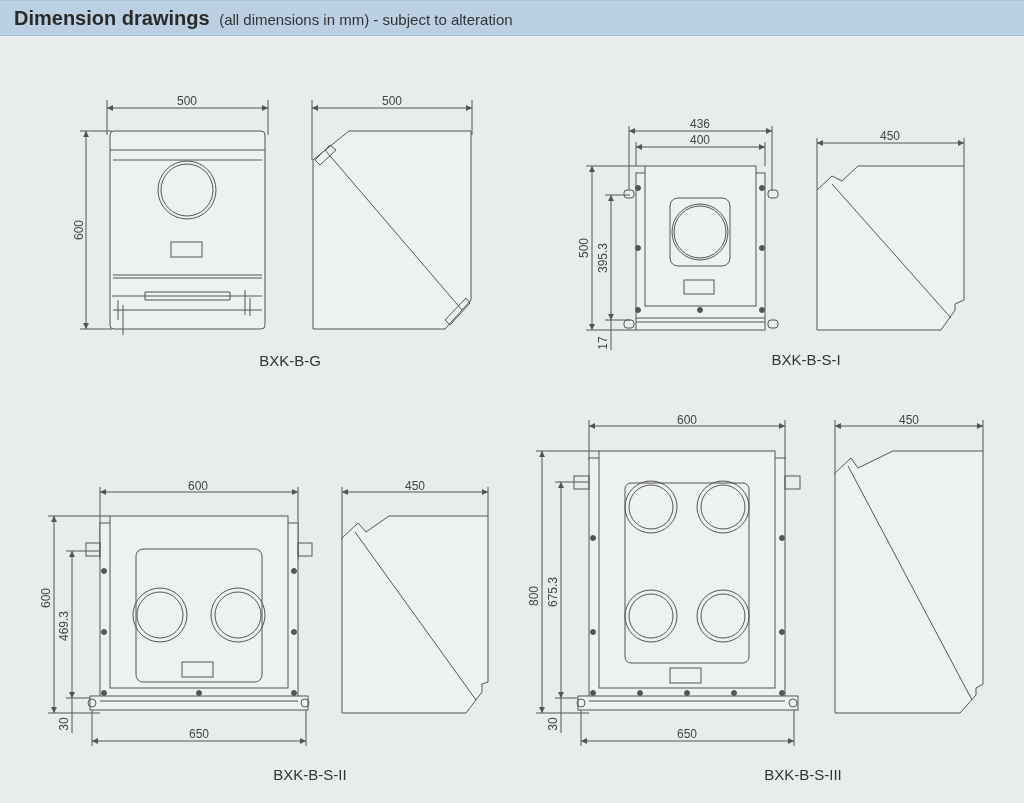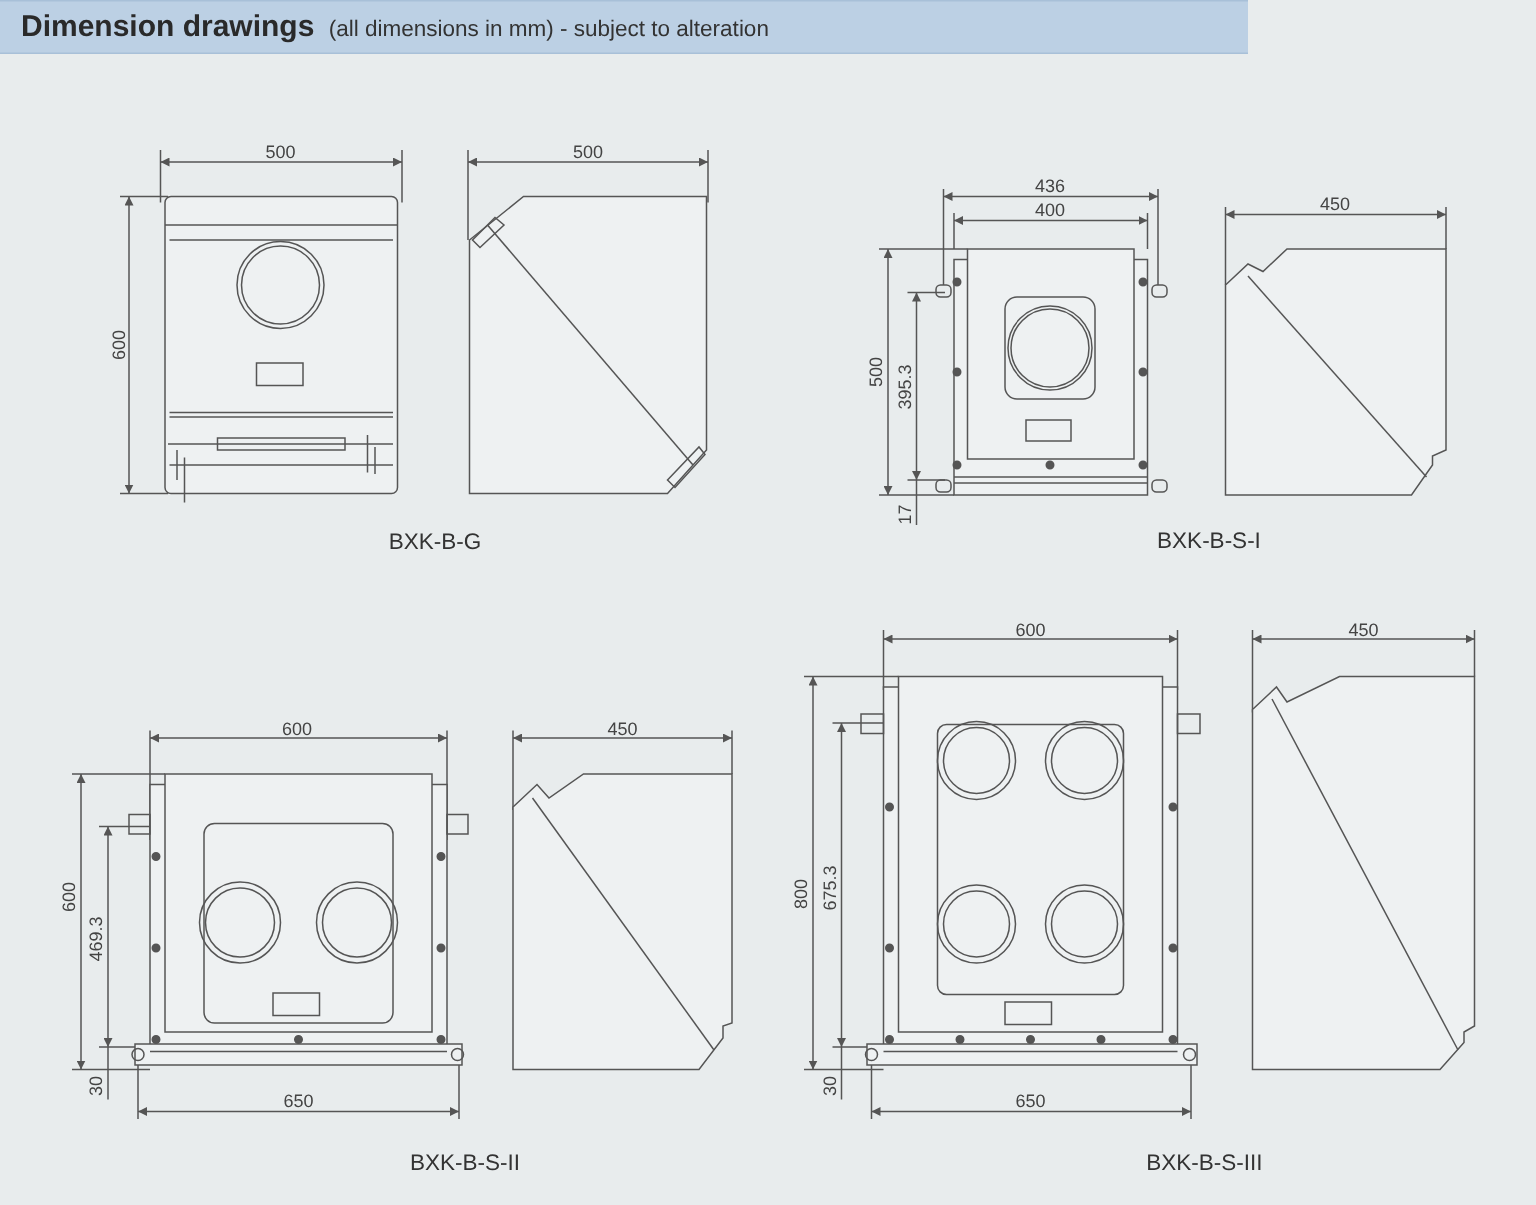--- a/index.html
+++ b/index.html
@@ -1,18 +1,18 @@
 <!DOCTYPE html>
 <html><head>
 <meta charset="utf-8">
 <style>
   html, body { margin:0; padding:0; }
   body { width:1024px; height:803px; background:#e8eced; position:relative; overflow:hidden;
          font-family:"Liberation Sans", sans-serif; color:#333; }
-  .header { position:absolute; left:0; top:0; width:832px; height:36px; background:#bcd0e4;
+  .header { position:absolute; left:0; top:0; width:1024px; height:36px; background:#bcd0e4;
             border-top:1px solid #a8c0d8; border-bottom:1px solid #a8c0d8; box-sizing:border-box; }
   .header .title { position:absolute; left:14px; top:6px; font-size:20px; font-weight:bold; color:#2a2a2a; }
   .header .sub { font-size:15px; font-weight:normal; color:#333; margin-left:4px; }
   svg.drawing { position:absolute; left:0; top:0; }
   .dim { font-family:"Liberation Sans", sans-serif; font-size:12px; fill:#444; }
   .label { font-family:"Liberation Sans", sans-serif; font-size:15px; fill:#333; }
 </style>
 </head>
 <body>
 

